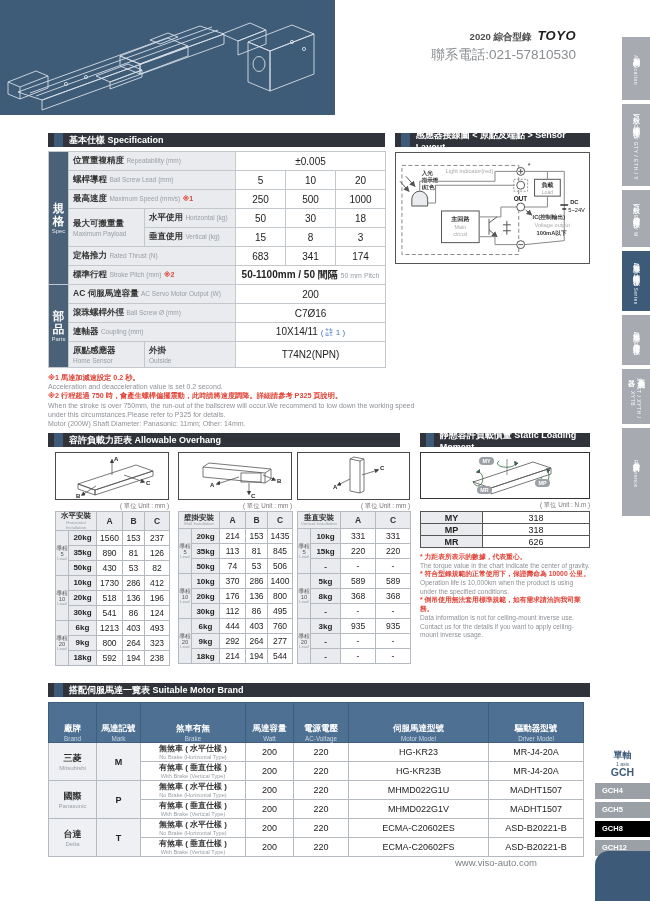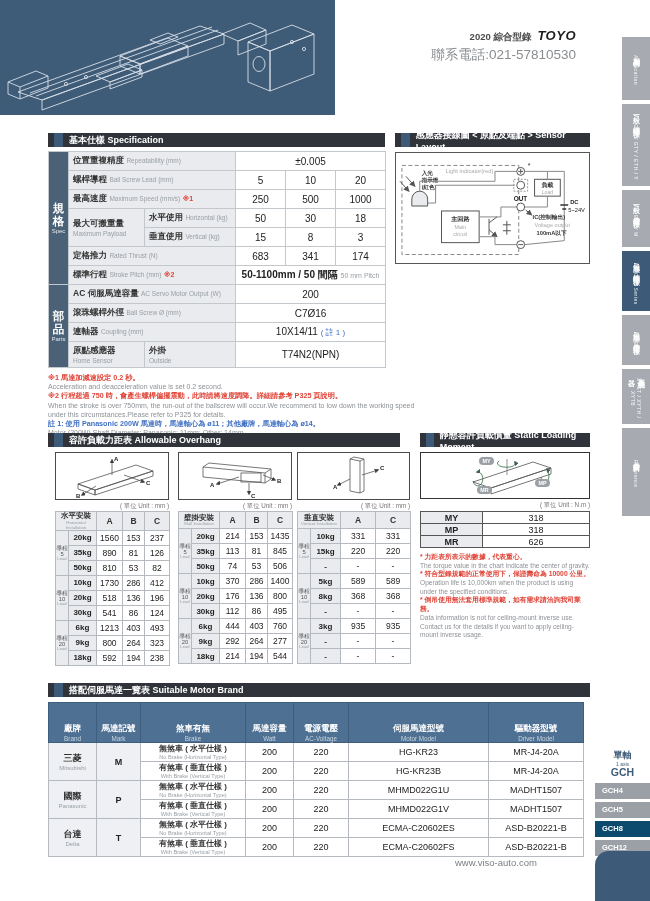--- a/index.html
+++ b/index.html
@@ -100,21 +100,21 @@
   .mt td.brake .ken { font-size:5.6px; color:#9aa0a6; display:block; line-height:1.1; }
 
   
   .site { position:absolute; left:455px; top:857px; width:135px; text-align:left; font-size:9.5px; color:#7a7e83; }
   .gch-nav { position:absolute; right:0; top:744px; width:55px; }
   .gch-head { text-align:center; color:#3d5a78; line-height:1.1; margin-bottom:4px; }
   .gch-head .h-zh { font-size:9px; font-weight:bold; }
   .gch-head .h-en { font-size:5px; display:block; }
   .gch-head .h-model { font-size:10.5px; font-weight:bold; display:block; }
   .gch-tab { height:16px; line-height:16px; background:#9aa0a6; color:#fff; font-size:7.5px; font-weight:bold; padding-left:7px; margin-bottom:3px; }
-  .gch-tab.active { background:#0c4a6e; }
+  .gch-tab.active { background:#000000; }
   .corner { position:absolute; right:0; bottom:0; width:55px; height:50px; background:#3d5a78; border-top-left-radius:14px; }
 
   svg text { font-family:"Liberation Sans","DejaVu Sans",sans-serif; }
 </style>
 </head>
 <body>
 
 <div class="page">
 
   <div class="hero">
@@ -257,21 +257,20 @@
             </td>
         <td class="val" colspan="3">T74N2(NPN)</td>
       </tr>
     </tbody>
       </table>
     <div class="notes">
       <div class="red">※1 馬達加減速設定 0.2 秒。</div>
       <div class="gray">Acceleration and deacceleration value is set 0.2 second.</div>
       <div class="red">※2 行程超過 750 時，會產生螺桿偏擺震動，此時請將速度調降。詳細請參考 P325 頁說明。</div>
       <div class="gray">When the stroke is over 750mm, the run-out of the ballscrew will occur.We recommend to low down the working speed under this circumstances.Please refer to P325 for details.</div>
-      <div class="blue">註 1: 使用 Panasonic 200W 馬達時，馬達軸心為 ø11；其他廠牌，馬達軸心為 ø14。</div>
       <div class="gray">Motor (200W) Shaft Diameter: Panasonic: 11mm; Other: 14mm.</div>
     </div>
   </div>
 
   <div class="sensor-section">
     <div class="bar">感應器接線圖 &lt; 原點及端點 &gt; Sensor Layout</div>
     <div class="sensor-box">
       <svg width="193" height="110" viewBox="0 0 195 110">
         <defs>
           <marker id="arw" markerWidth="6" markerHeight="6" refX="5" refY="3" orient="auto">
@@ -381,21 +380,21 @@
               <td>237</td>
             </tr>
         <tr>
               <td class="kg">35kg</td>
               <td>890</td>
               <td>81</td>
               <td>126</td>
             </tr>
         <tr>
               <td class="kg">50kg</td>
-              <td>810</td>
+              <td>430</td>
               <td>53</td>
               <td>82</td>
             </tr>
         <tr>
               <td class="lead" rowspan="3">
                 <div class="lead-cell"><span>導程</span><span>10</span><span class="len">Lead</span></div>
               </td>
           <td class="kg">10kg</td>
               <td>1730</td>
               <td>286</td>

